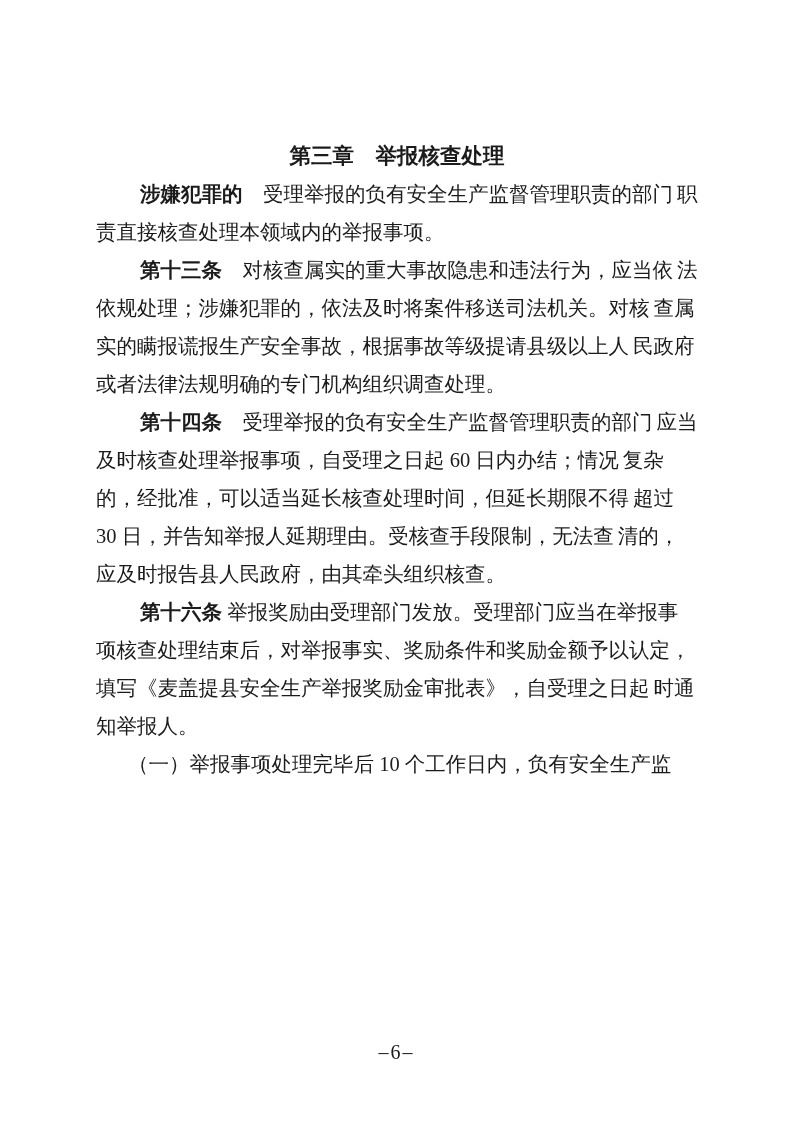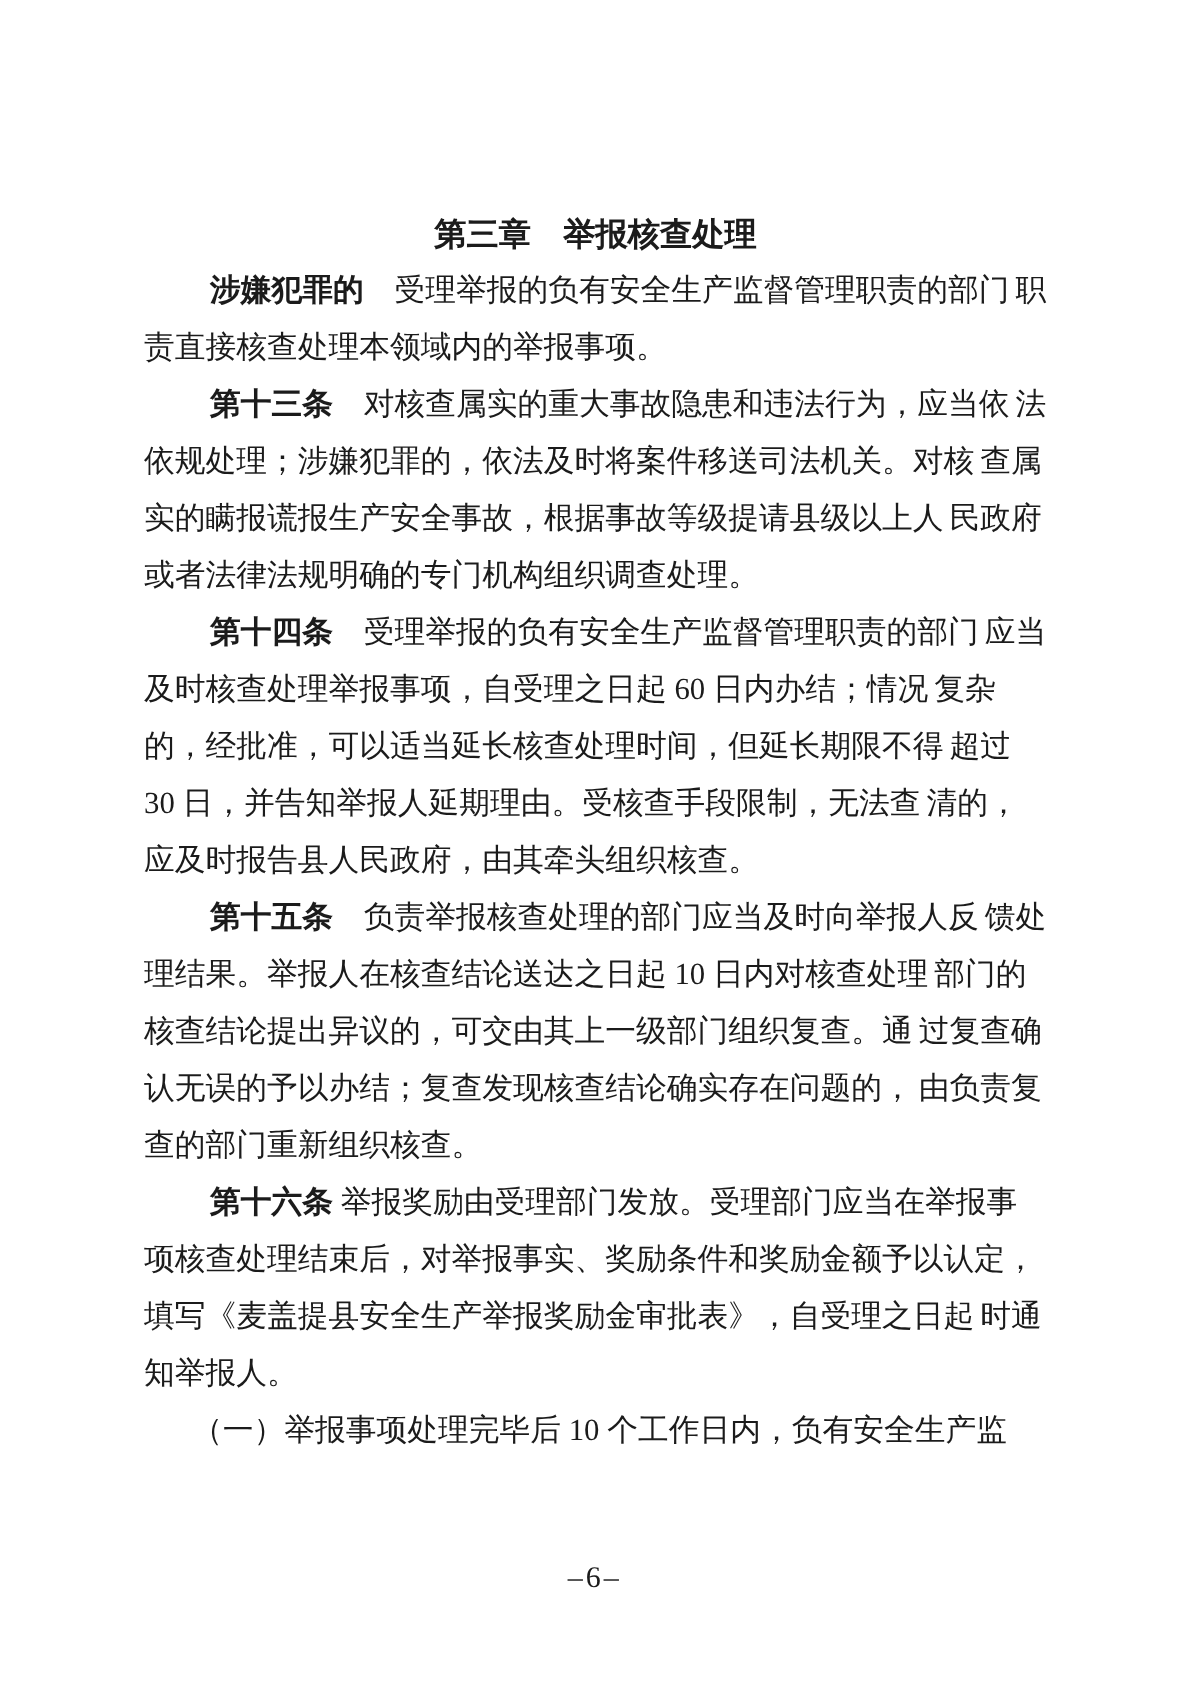--- a/index.html
+++ b/index.html
@@ -77,27 +77,20 @@
     </p>
 
     <p class="para">
       <span class="line indent"><b class="art">第十四条</b><span>　受理举报的负有安全生产监督管理职责的部门</span></span>
       <span class="line">应当及时核查处理举报事项，自受理之日起 60 日内办结；情况</span>
       <span class="line">复杂的，经批准，可以适当延长核查处理时间，但延长期限不得</span>
       <span class="line">超过 30 日，并告知举报人延期理由。受核查手段限制，无法查</span>
       <span class="line end">清的，应及时报告县人民政府，由其牵头组织核查。</span>
     </p>
 
-    <p class="para">
-      <span class="line indent"><b class="art">第十五条</b><span>　负责举报核查处理的部门应当及时向举报人反</span></span>
-      <span class="line">馈处理结果。举报人在核查结论送达之日起 10 日内对核查处理</span>
-      <span class="line">部门的核查结论提出异议的，可交由其上一级部门组织复查。通</span>
-      <span class="line">过复查确认无误的予以办结；复查发现核查结论确实存在问题的，</span>
-      <span class="line end">由负责复查的部门重新组织核查。</span>
-    </p>
 
 
     <p class="para">
       <span class="line indent"><b class="art">第十六条</b><span> 举报奖励由受理部门发放。受理部门应当在举报事</span></span>
       <span class="line">项核查处理结束后，对举报事实、奖励条件和奖励金额予以认定，</span>
       <span class="line">填写《麦盖提县安全生产举报奖励金审批表》，自受理之日起</span>
       <span class="line end">时通知举报人。</span>
     </p>
 
     <p class="para">

